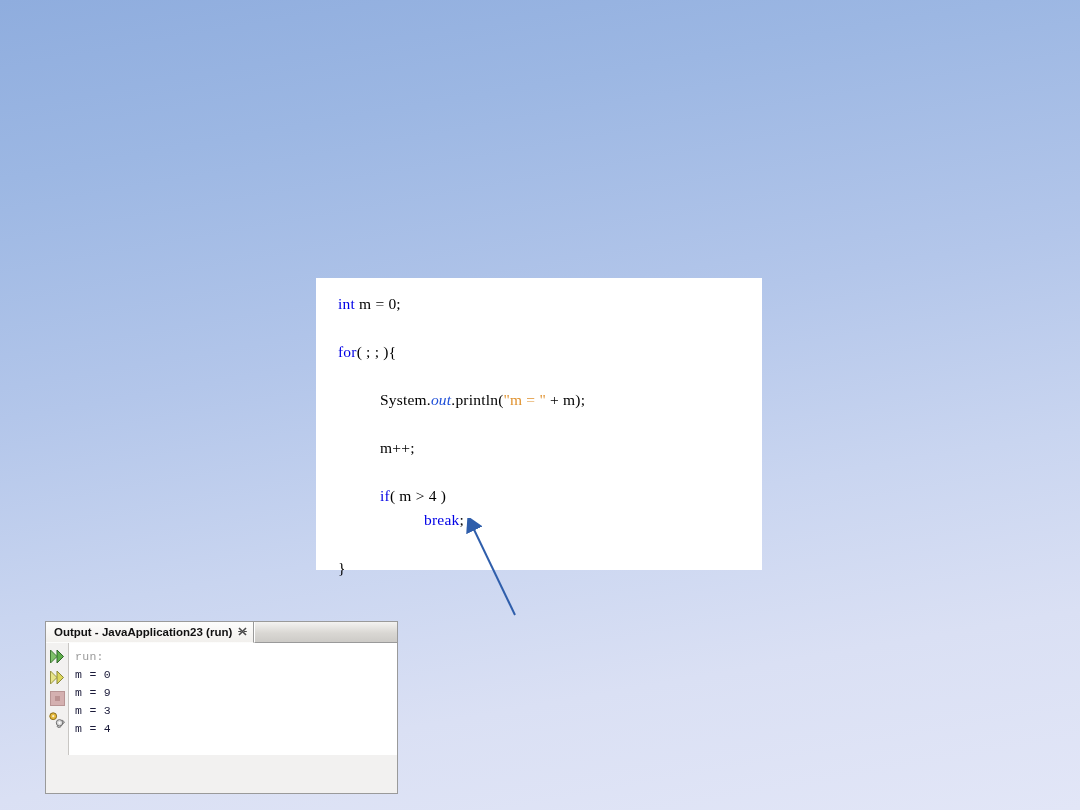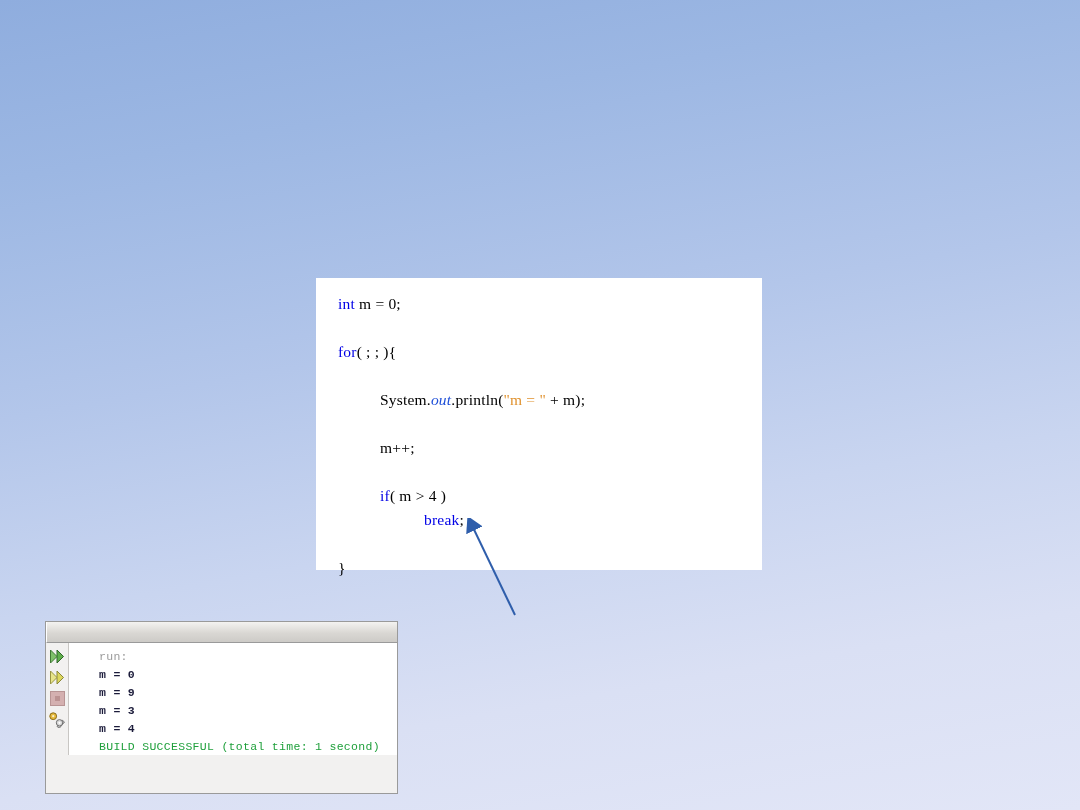--- a/index.html
+++ b/index.html
@@ -84,21 +84,20 @@
   #titlebar-filler {
     flex: 1;
     background: linear-gradient(180deg, #f4f3f1 0%, #d9d7d3 55%, #cdcbc7 100%);
     border-bottom: 1px solid #9a9a9a;
     border-left: 1px solid #ffffff;
   }
   #output-body {
     display: flex;
     height: 112px;
     background: #ffffff;
-    gap: 24px;
   }
   #output-toolbar {
     width: 23px;
     background: #f2f1f0;
     border-right: 1px solid #c8c6c3;
     padding-top: 4px;
     display: flex;
     flex-direction: column;
     align-items: center;
     gap: 2px;
@@ -112,21 +111,21 @@
     padding: 5px 0 0 6px;
     font-family: "Liberation Mono", "DejaVu Sans Mono", monospace;
     font-size: 11.5px;
     line-height: 18px;
     color: #222222;
     letter-spacing: 0.3px;
     white-space: pre;
     background: #ffffff;
   }
   .out-run   { color: #9a9a9a; }
-  .out-line  { color: #1b1b3a; font-weight: bold; }
+  .out-line  { color: #1b1b3a; }
   .out-build { color: #20a03c; }
 </style>
 </head>
 <body>
 
 <div id="code-panel">
   <div id="code-lines" class="code"><div class="code-line"><span class="kw">int</span><span> m = 0;</span></div><div class="code-line blank">&nbsp;</div><div class="code-line"><span class="kw">for</span><span>( ; ; ){</span></div><div class="code-line blank">&nbsp;</div><div class="code-line ind2"><span>System.</span><span class="fld">out</span><span>.println(</span><span class="str">"m = "</span><span> + m);</span></div><div class="code-line blank">&nbsp;</div><div class="code-line ind2"><span>m++;</span></div><div class="code-line blank">&nbsp;</div><div class="code-line ind2"><span class="kw">if</span><span>( m &gt; 4 )</span></div><div class="code-line ind3"><span class="kw">break</span><span>;</span></div><div class="code-line blank">&nbsp;</div><div class="code-line"><span>}</span></div></div>
 </div>
 
 <div id="annotation-arrow">
@@ -136,20 +135,29 @@
         <path d="M0,0 L0,9 L8,4.5 z" fill="#2f5eab"></path>
       </marker>
     </defs>
     <line x1="60" y1="97" x2="18.5" y2="10.5" stroke="#2f5eab" stroke-width="2" marker-end="url(#arrowhead)"></line>
   </svg>
 </div>
 
 <div id="output-window">
 
   <div id="output-titlebar">
+    <div id="output-tab">
+      <span id="output-tab-title">Output - JavaApplication23 (run)</span>
+      <span id="output-tab-close">
+        <svg width="9" height="9" viewBox="0 0 9 9">
+          <path d="M1,1 L8,8 M8,1 L1,8" stroke="#4a4a4a" stroke-width="1.6" fill="none"></path>
+          <path d="M0.2,4.5 L3,4.5 M6,4.5 L8.8,4.5" stroke="#4a4a4a" stroke-width="1.2" fill="none"></path>
+        </svg>
+      </span>
+    </div>
     <div id="titlebar-filler"></div>
   </div>
 
   <div id="output-body">
 
     <div id="output-toolbar">
 
       <div class="tb-btn">
         <svg width="16" height="15" viewBox="0 0 16 15">
           <path d="M1.5,1 L1.5,14 L8,7.5 Z" fill="#7fc16a" stroke="#3f7a33" stroke-width="1"></path>
@@ -176,16 +184,16 @@
           <circle cx="4.2" cy="4.2" r="3.4" fill="#e6b93c" stroke="#8a6d1c" stroke-width="1"></circle>
           <circle cx="4.2" cy="4.2" r="1.1" fill="#f7efcf"></circle>
           <path d="M8,14.5 L13,8 L15.5,10 L10.5,16 Z" fill="#c9c9c9" stroke="#6f6f6f" stroke-width="0.9"></path>
           <circle cx="10.5" cy="10.8" r="3.2" fill="#d9d9d9" stroke="#6f6f6f" stroke-width="1"></circle>
           <circle cx="10.5" cy="10.8" r="1.1" fill="#ffffff"></circle>
         </svg>
       </div>
 
     </div>
 
-    <div id="output-text"><div class="out-run">run:</div><div class="out-line">m = 0</div><div class="out-line">m = 9</div><div class="out-line">m = 3</div><div class="out-line">m = 4</div><div class="out-build">BUILD SUCCESSFUL (total time: 1 second)</div></div>
+    <div id="output-text"><div class="out-run">run:</div><div class="out-line">m = 0</div><div class="out-line">m = 9</div><div class="out-line">m = 3</div><div class="out-line">m = 4</div></div>
 
   </div>
 </div>
 
 </body></html>

